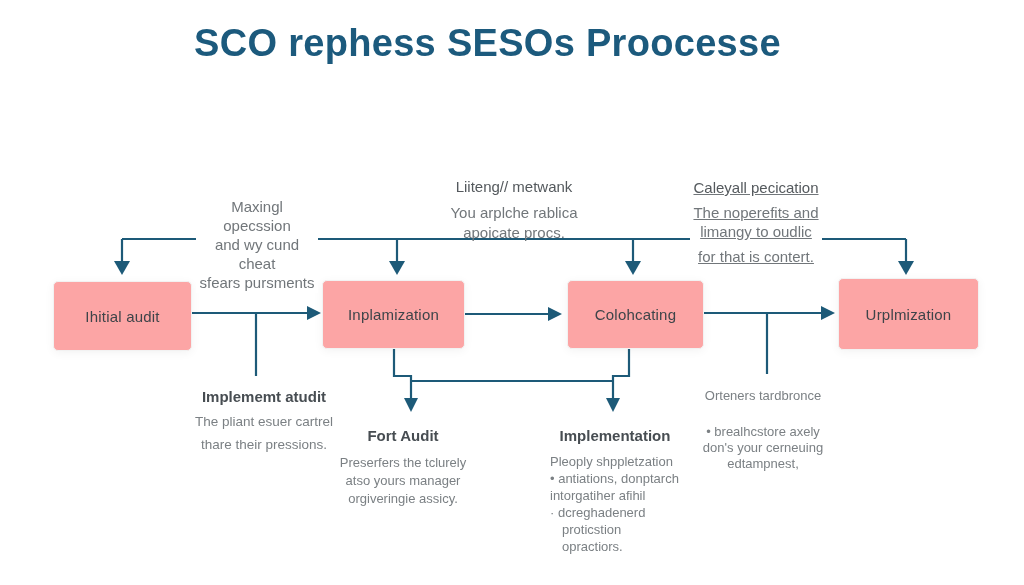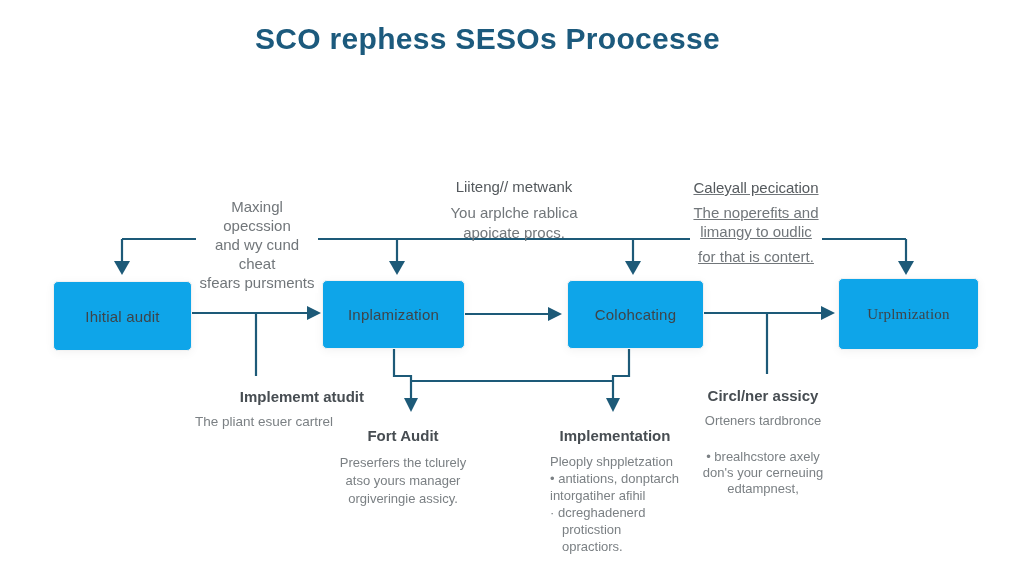--- a/index.html
+++ b/index.html
@@ -2,25 +2,25 @@
 <html><head>
 <meta charset="utf-8">
 <style>
   html,body{margin:0;padding:0;background:#fff;}
   #page{
     position:relative;width:1024px;height:585px;background:#ffffff;overflow:hidden;
     font-family:"Liberation Sans", sans-serif;
   }
   #title{
     position:absolute;top:22px;left:0;width:975px;text-align:center;
-    font-size:30px;font-weight:700;letter-spacing:.3px;color:#1c5a7d;
+    font-size:38px;font-weight:700;letter-spacing:.3px;color:#1c5a7d;
   }
   svg.connectors{position:absolute;top:0;left:0;}
   .stage{
-    position:absolute;background:#0ea5e9;border:1px solid #f2f2f2;border-radius:5px;
+    position:absolute;background:#fca5a5;border:1px solid #f2f2f2;border-radius:5px;
     box-shadow:0 2px 10px rgba(0,0,0,.05);
     display:flex;align-items:center;justify-content:center;
     font-size:15px;color:#3e4449;letter-spacing:.2px;z-index:2;
   }
   .note{position:absolute;text-align:center;font-size:15px;line-height:19px;color:#71767a;z-index:3;}
   .note .first{color:#54595d;}
   .note.bg{background:#ffffff;padding:1px 0;}
   .bnote{position:absolute;font-size:13px;line-height:18px;color:#7b8084;text-align:center;z-index:3;}
   .bnote .bn-title{font-size:15px;font-weight:600;color:#474d52;margin-bottom:9px;}
   .gap-sm{margin-top:6px;}
@@ -73,21 +73,21 @@
 
   <div class="stage" style="left:53px;top:281px;width:137px;height:68px;">
     <span>Ihitial audit</span>
   </div>
   <div class="stage" style="left:322px;top:280px;width:141px;height:67px;justify-content:center;">
     <span>Inplamization</span>
   </div>
   <div class="stage" style="left:567px;top:280px;width:135px;height:67px;">
     <span>Colohcating</span>
   </div>
-  <div class="stage" style="left:838px;top:278px;width:139px;height:70px;font-family:Liberation Serif, serif;">
+  <div class="stage" style="left:838px;top:278px;width:139px;height:70px;">
     <span>Urplmization</span>
   </div>
 
   <div class="note bg" style="left:196px;top:196px;width:122px;">
     <div>Maxingl opecssion</div>
     <div>and wy cund cheat</div>
     <div>sfears pursments</div>
   </div>
 
   <div class="note" style="left:434px;top:177px;width:160px;line-height:20px;">
@@ -97,41 +97,41 @@
   </div>
 
   <div class="note bg" style="left:690px;top:177px;width:132px;text-decoration:underline;">
     <div class="first">Caleyall pecication</div>
     <div class="gap-sm">The noperefits and</div>
     <div>limangy to oudlic</div>
     <div class="gap-sm">for that is contert.</div>
   </div>
 
   <div class="bnote" style="left:164px;top:385px;width:200px;line-height:23px;font-size:13.5px;">
-    <div class="bn-title" style="margin-bottom:2px;text-align:right;">Implememt atudit</div>
+    <div class="bn-title" style="margin-bottom:2px;">Implememt atudit</div>
     <div>The pliant esuer cartrel</div>
+    <div>thare their pressions.</div>
   </div>
 
   <div class="bnote" style="left:313px;top:427px;width:180px;">
     <div class="bn-title">Fort Audit</div>
     <div>Preserfers the tclurely</div>
     <div>atso yours manager</div>
     <div>orgiveringie assicy.</div>
   </div>
 
   <div class="bnote left-align" style="left:550px;top:427px;width:130px;line-height:17px;">
     <div class="bn-title" style="text-align:center;">Implementation</div>
     <div>Pleoply shppletzation</div>
     <div>• antiations, donptarch</div>
     <div>intorgatiher afihil</div>
     <div>· dcreghadenerd</div>
     <div class="indent">proticstion opractiors.</div>
   </div>
 
   <div class="bnote" style="left:673px;top:388px;width:180px;line-height:16px;">
-    <div class="bn-title">Circl/ner assicy</div>
     <div>Orteners tardbronce</div>
     <div class="gap-md">• brealhcstore axely</div>
     <div>don's your cerneuing</div>
     <div>edtampnest,</div>
   </div>
 
 </div>
 
 </body></html>

